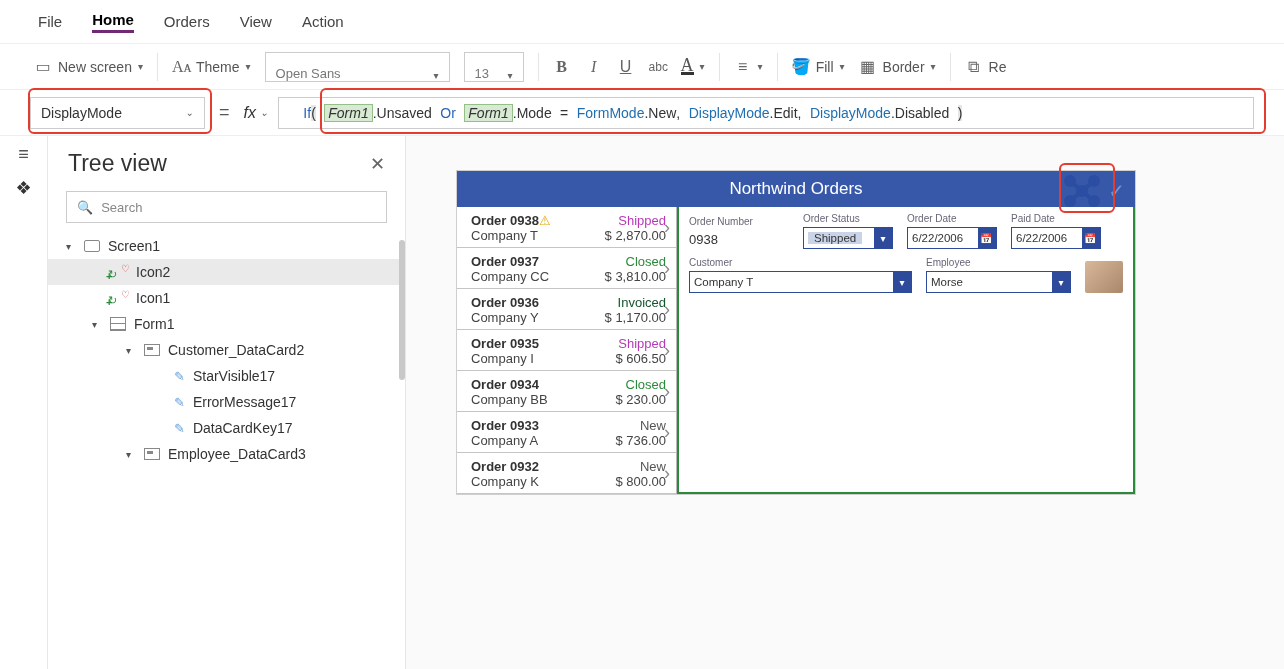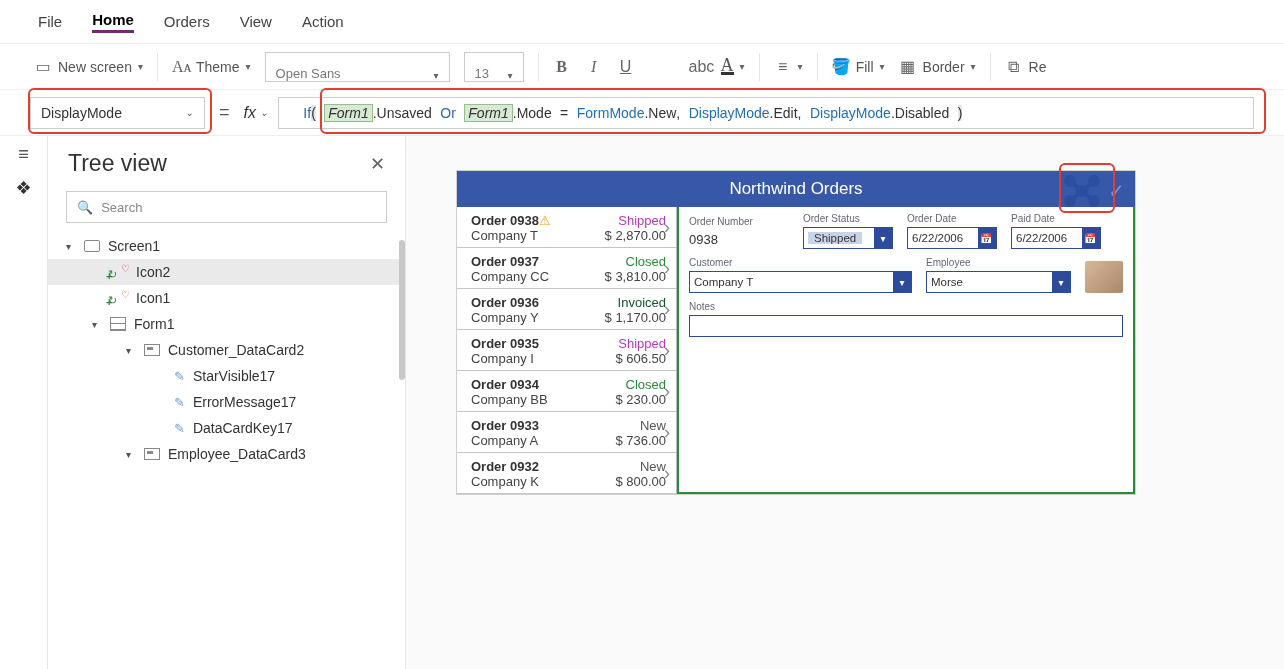--- a/index.html
+++ b/index.html
@@ -133,21 +133,21 @@
     <span class="chevd">▾</span>
   </div>
   <div class="drop-box sizebox">
     <span>13</span>
     <span class="chevd">▾</span>
   </div>
   <div class="sep"></div>
   <div class="tool-icon" style="font-family:Georgia;font-weight:bold;">B</div>
   <div class="tool-icon" style="font-family:Georgia;font-style:italic;">I</div>
   <div class="tool-icon" style="text-decoration:underline;">U</div>
-  <div class="tool-icon" style="font-size:16px;margin-left:40px;">abc</div>
+  <div class="tool-icon" style="font-size:12px;">abc</div>
   <div class="tool-group">
     <span style="font-family:Georgia;font-size:18px;border-bottom:3px solid #333;line-height:14px;">A</span>
     <span class="chevd">▾</span>
   </div>
   <div class="sep"></div>
   <div class="tool-group">
     <span class="tool-icon">≡</span>
     <span class="chevd">▾</span>
   </div>
   <div class="sep"></div>
@@ -401,21 +401,17 @@
             </div>
             <div class="fld" style="flex:1.3;">
               <label>Employee</label>
               <div class="ctl">
                 <span>Morse</span>
                   <span class="dd">▾</span>
               </div>
             </div>
             <div class="avatar"></div>
           </div>
-          <div class="fld" style="margin-top:8px;">
-            <label>Notes</label>
-            <div class="notes-box"></div>
-          </div>
         </div>
       </div>
     </div>
   </div>
 </div>
 
 </body></html>

